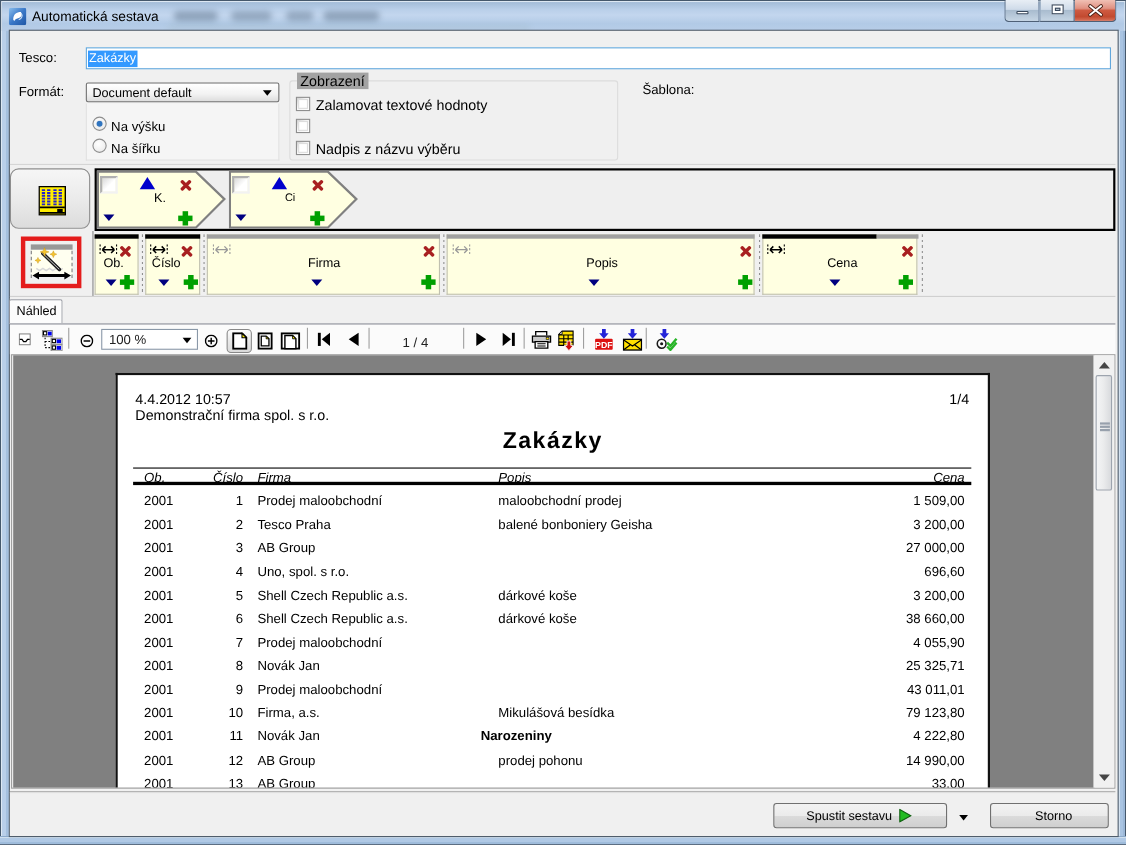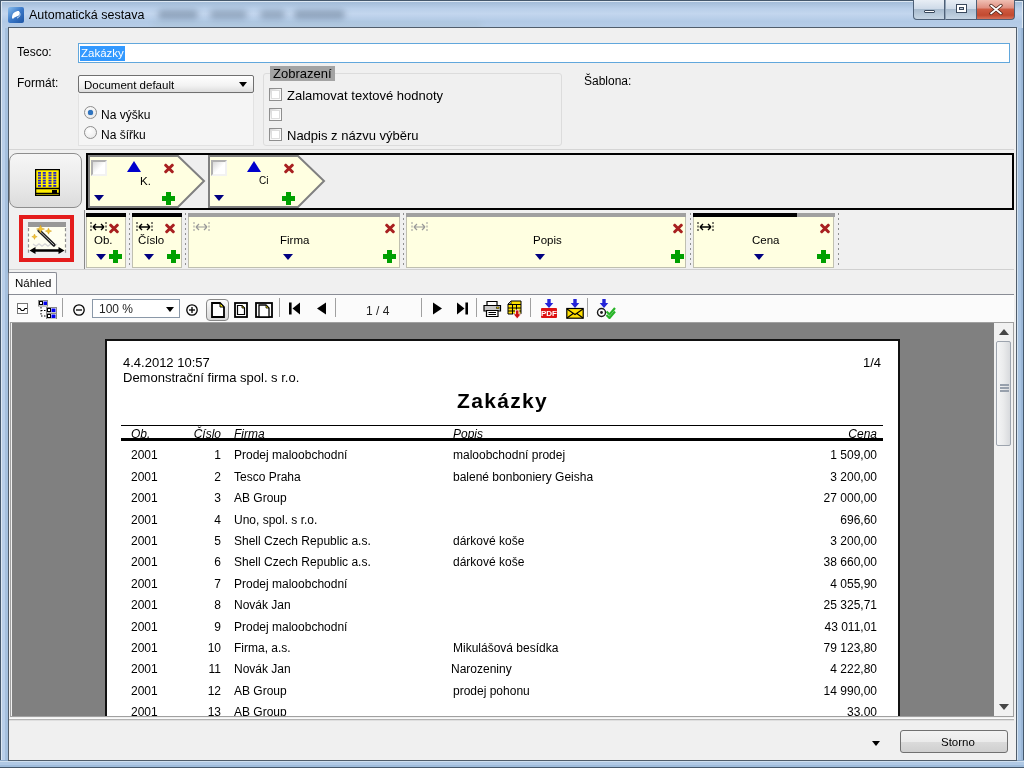--- a/index.html
+++ b/index.html
@@ -505,21 +505,21 @@
             <span class="pc" style="left:24px;">2001</span>
             <span class="pc r" style="left:64px;width:50px;">10</span>
             <span class="pc" style="left:127px;">Firma, a.s.</span>
             <span class="pc" style="left:346px;">Mikulášová besídka</span>
             <span class="pc r" style="left:620px;width:150px;">79 123,80</span>
           </div>
         <div class="prow" style="top:321.4px;">
             <span class="pc" style="left:24px;">2001</span>
             <span class="pc r" style="left:64px;width:50px;">11</span>
             <span class="pc" style="left:127px;">Novák Jan</span>
-            <span class="pc" style="left:344px;">Narozeniny</span>
+            <span class="pc" style="left:330px;font-weight:bold;">Narozeniny</span>
             <span class="pc r" style="left:620px;width:150px;">4 222,80</span>
           </div>
         <div class="prow" style="top:342.8px;">
             <span class="pc" style="left:24px;">2001</span>
             <span class="pc r" style="left:64px;width:50px;">12</span>
             <span class="pc" style="left:127px;">AB Group</span>
             <span class="pc" style="left:346px;">prodej pohonu</span>
             <span class="pc r" style="left:620px;width:150px;">14 990,00</span>
           </div>
         <div class="prow" style="top:364.2px;">
@@ -536,18 +536,24 @@
           <div class="abs" style="left:3px;top:42px;width:9px;height:1.5px;background:#97a0ac;box-shadow:0 3px 0 #97a0ac,0 6px 0 #97a0ac;"></div>
         </div>
       <div class="sarrow" style="top:381px;border-top:6px solid #464646;"></div>
     </div>
   </div>
 
   <div class="abs" style="left:0px;top:690px;width:1005px;height:1px;background:#fafafa;"></div>
   <div class="abs" style="left:0px;top:691px;width:1005px;height:1px;background:#b4b4b4;"></div>
 
   <div id="footer">
+    <div class="pbtn" style="left:694px;top:9px;width:158px;">
+      <span style="position:absolute;left:29px;top:5px;font-size:11.5px;">Spustit sestavu</span>
+      <svg class="abs" style="left:113px;top:4px;" width="12" height="13" viewBox="0 0 12 13">
+          <path d="M1 1 L11 6.5 L1 12 Z" fill="#22bb22" stroke="#106010" stroke-width="1"></path>
+        </svg>
+    </div>
     <div class="abs" style="left:863px;top:20px;width:0;height:0;border-left:4.5px solid transparent;border-right:4.5px solid transparent;border-top:5.5px solid #000;"></div>
     <div class="pbtn" style="left:891px;top:9px;width:108px;">
         <span style="position:absolute;left:40px;top:5px;font-size:11.5px;">Storno</span>
       </div>
   </div>
 </div>
 
 </body></html>

